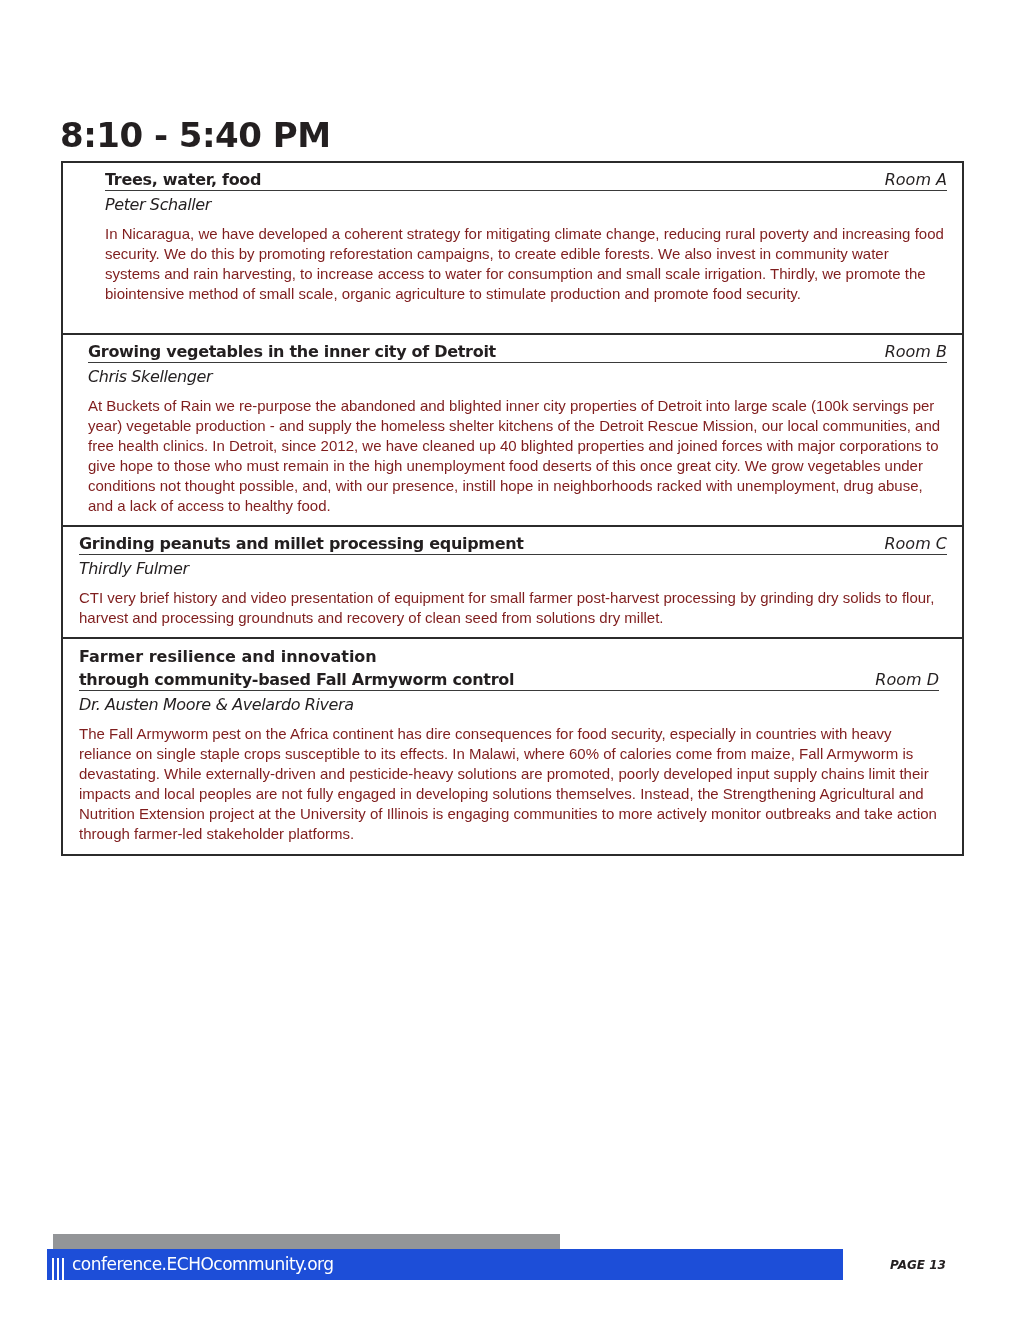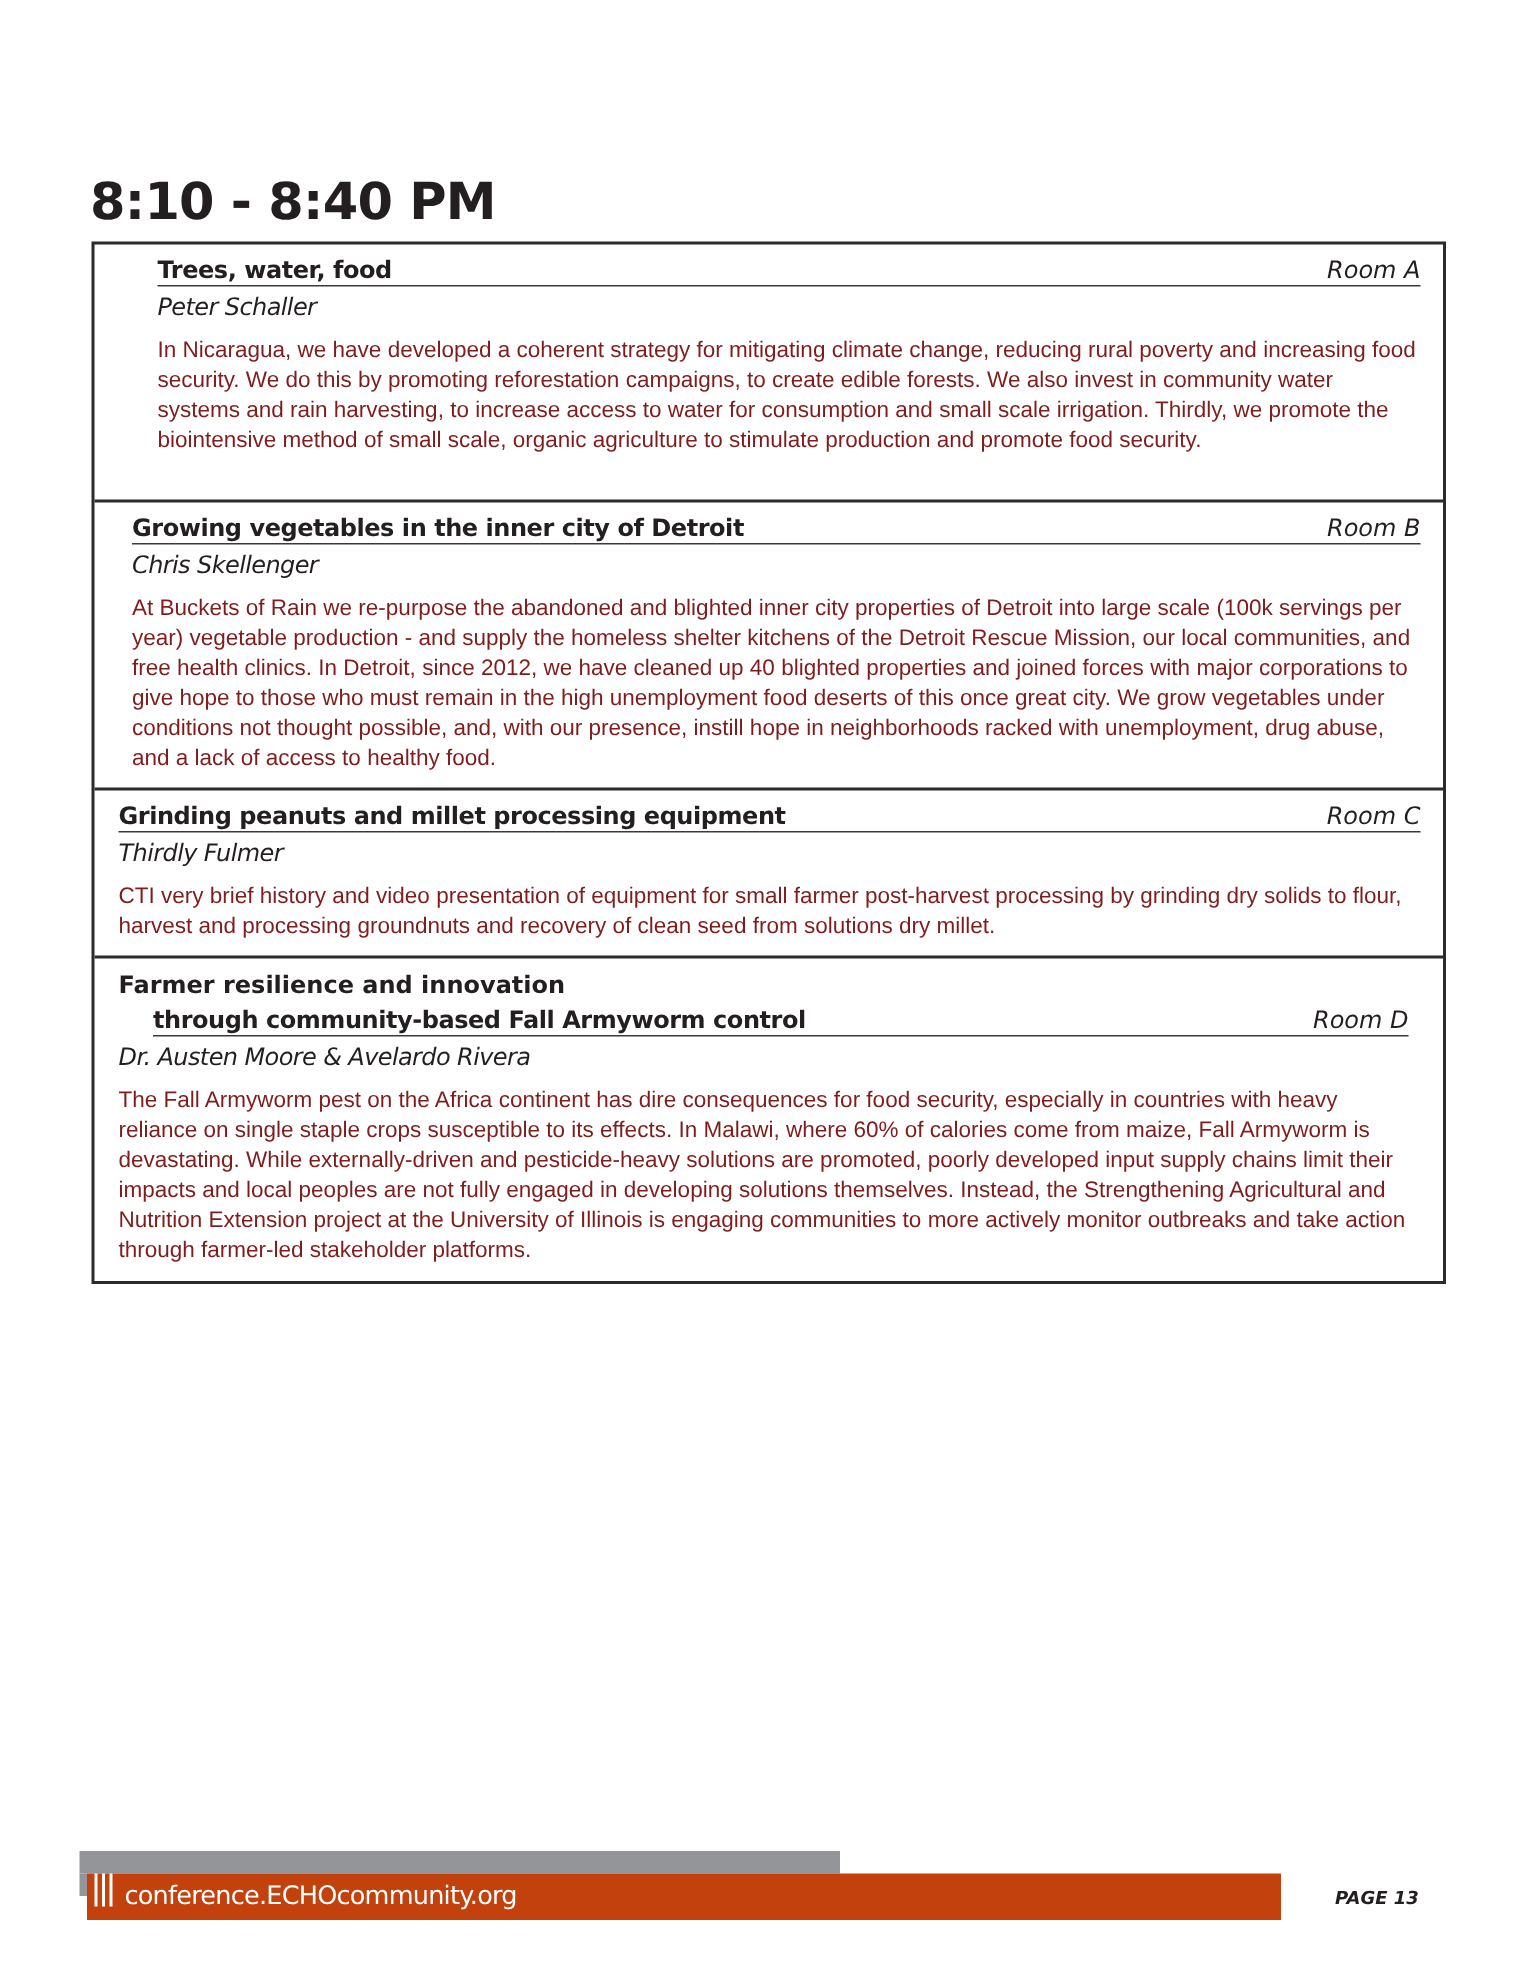--- a/index.html
+++ b/index.html
@@ -35,48 +35,48 @@
     font-family: "DejaVu Sans", sans-serif; font-style: italic; font-size: 16px;
     line-height: 26px; margin-top: 1px; letter-spacing: -0.4px;
   }
   .abstract {
     font-family: "Liberation Sans", sans-serif; font-size: 15px; line-height: 20px;
     margin-top: 6px; color: #7f1d1d;
   }
   .s1 { height: 154px; padding-left: 42px; }
   .s2 { height: 174px; padding-left: 25px; }
   .s3 { height: 94px; }
-  .s4 .title-row { margin-right: 8px; margin-left: 23px; }
+  .s4 .title-row { margin-right: 8px; }
   .footer-light {
     position: absolute; left: 53px; top: 1234px; width: 507px; height: 15px; background: #939598;
   }
   .footer-dark {
-    position: absolute; left: 58px; top: 1249px; width: 796px; height: 31px; background: #c2410c;
-    display: flex; align-items: flex-start;
+    position: absolute; left: 47px; top: 1249px; width: 796px; height: 31px; background: #1d4ed8;
+    display: flex; align-items: flex-end;
   }
   .footer-bars { display: flex; gap: 3px; margin-left: 5px; height: 22px; }
   .footer-bars span { display: block; width: 2px; height: 22px; background: #ffffff; }
   .footer-url {
     font-family: "DejaVu Sans", sans-serif; font-size: 17px; color: #ffffff;
     margin-left: 8px; letter-spacing: -0.5px; line-height: 31px;
   }
   .footer-light-lower {
     position: absolute; left: 53px; top: 1249px; width: 5px; height: 15px; background: #939598;
   }
   .page-number {
     position: absolute; left: 890px; top: 1253px;
     font-family: "DejaVu Sans", sans-serif; font-weight: bold; font-size: 12px; color: #231f20;
     line-height: 24px;
     font-style: italic;
   }
 </style>
 </head>
 <body>
 
-<h1 class="time-heading">8:10 - 8:40 PM</h1>
+<h1 class="time-heading">8:10 - 5:40 PM</h1>
 
 <div class="sessions">
 
   <div class="session s1">
     <div class="title-row">
       <span class="title">Trees, water, food</span>
       <span class="room">Room A</span>
     </div>
     <div class="speaker">Peter Schaller</div>
     <div class="abstract">In Nicaragua, we have developed a coherent strategy for mitigating climate change, reducing rural poverty and increasing food security. We do this by promoting reforestation campaigns, to create edible forests. We also invest in community water systems and rain harvesting, to increase access to water for consumption and small scale irrigation. Thirdly, we promote the biointensive method of small scale, organic agriculture to stimulate production and promote food security.</div>

